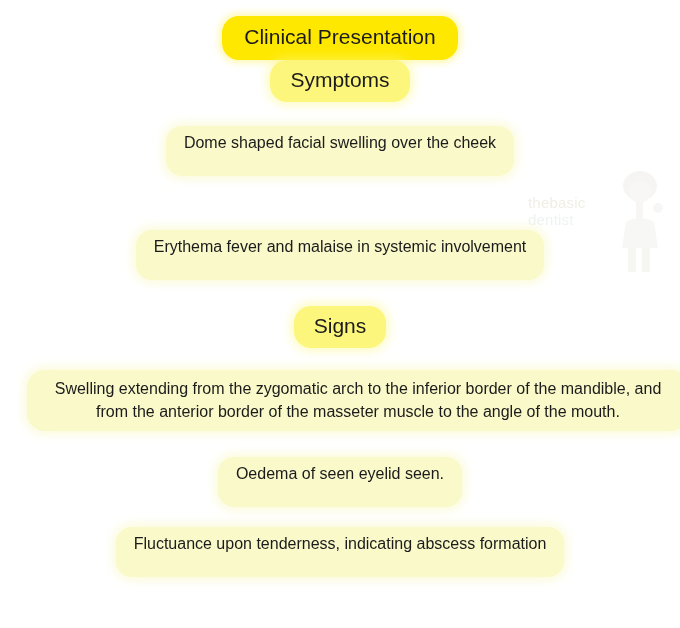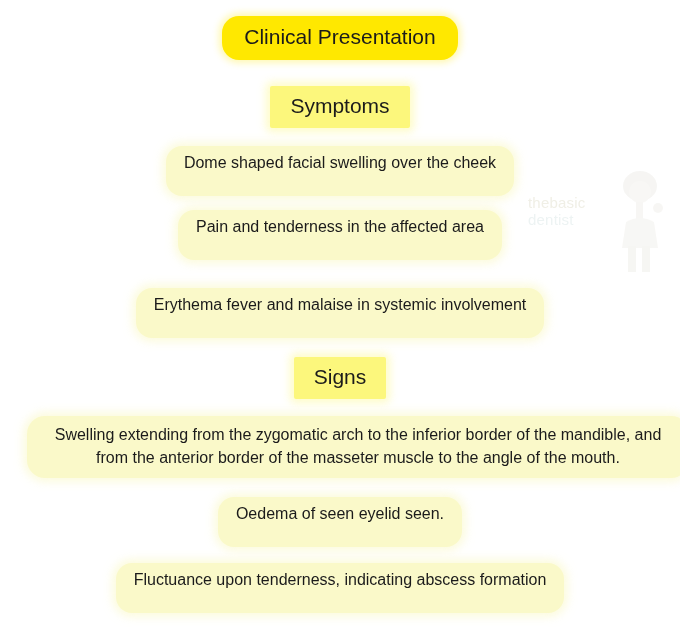--- a/index.html
+++ b/index.html
@@ -66,28 +66,27 @@
     color: #1b1b1b;
     white-space: nowrap;
   }
 
   .pill-title {
     background: #ffe800;
     font-size: 21px;
     padding: 9px 22px 11px;
     border-radius: 17px;
     box-shadow: 0 0 7px 3px rgba(255, 232, 0, .30);
-    margin-bottom: 26px;
   }
 
   .pill-section {
     background: #fcf77c;
     font-size: 21px;
     padding: 8px 20px 10px;
-    border-radius: 2px;
+    border-radius: 17px;
     box-shadow: 0 0 8px 4px rgba(252, 247, 124, .42);
   }
 
   .pill-item {
     background: #faf9c9;
     font-size: 16px;
     padding: 8px 18px 24px;
     border-radius: 16px;
     box-shadow: 0 0 8px 4px rgba(250, 249, 201, .62);
   }
@@ -129,21 +128,20 @@
     </svg>
   </div>
 
   <div class="pill pill-title">Clinical Presentation</div>
 
   <div class="pill pill-section">Symptoms</div>
   <div class="gap-24"></div>
 
   <div class="pill pill-item">Dome shaped facial swelling over the cheek</div>
   <div class="gap-18"></div>
-  <div class="pill pill-item">Pain and tenderness in the affected area</div>
   <div class="gap-18"></div>
   <div class="gap-18"></div>
   <div class="pill pill-item">Erythema fever and malaise in systemic involvement</div>
 
   <div class="gap-26"></div>
 
   <div class="pill pill-section">Signs</div>
   <div class="gap-22"></div>
 
   <div class="pill pill-item wide">Swelling extending from the zygomatic arch to the inferior border of the mandible, and from the anterior border of the masseter muscle to the angle of the mouth.</div>

